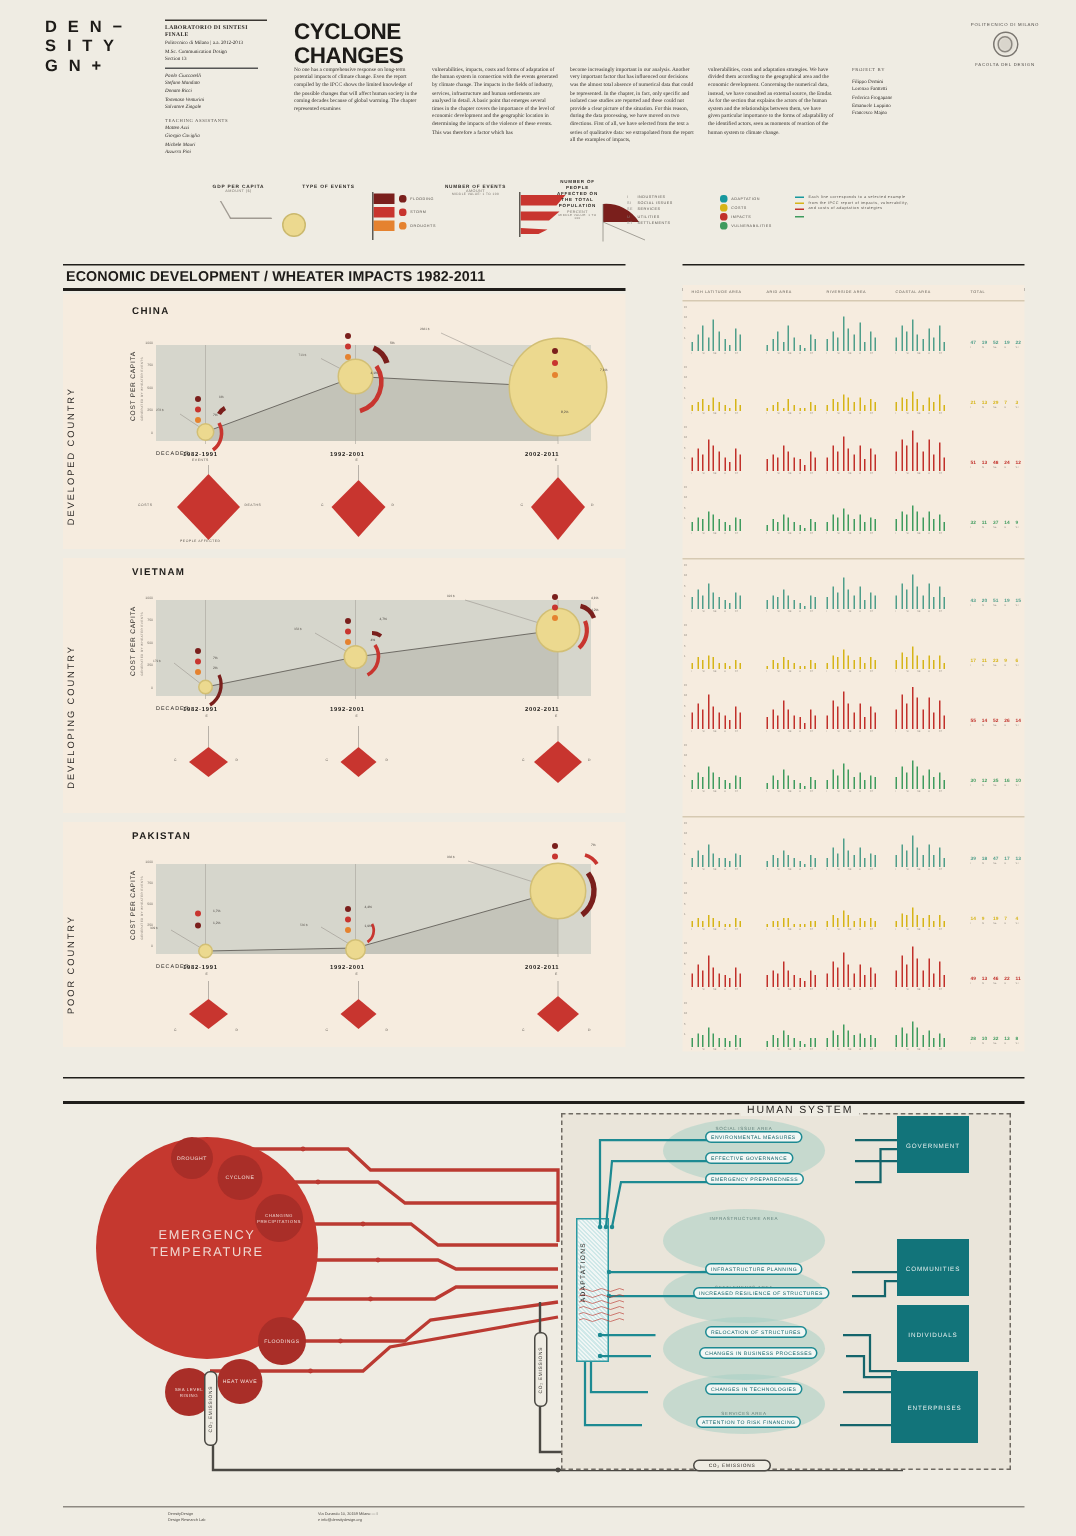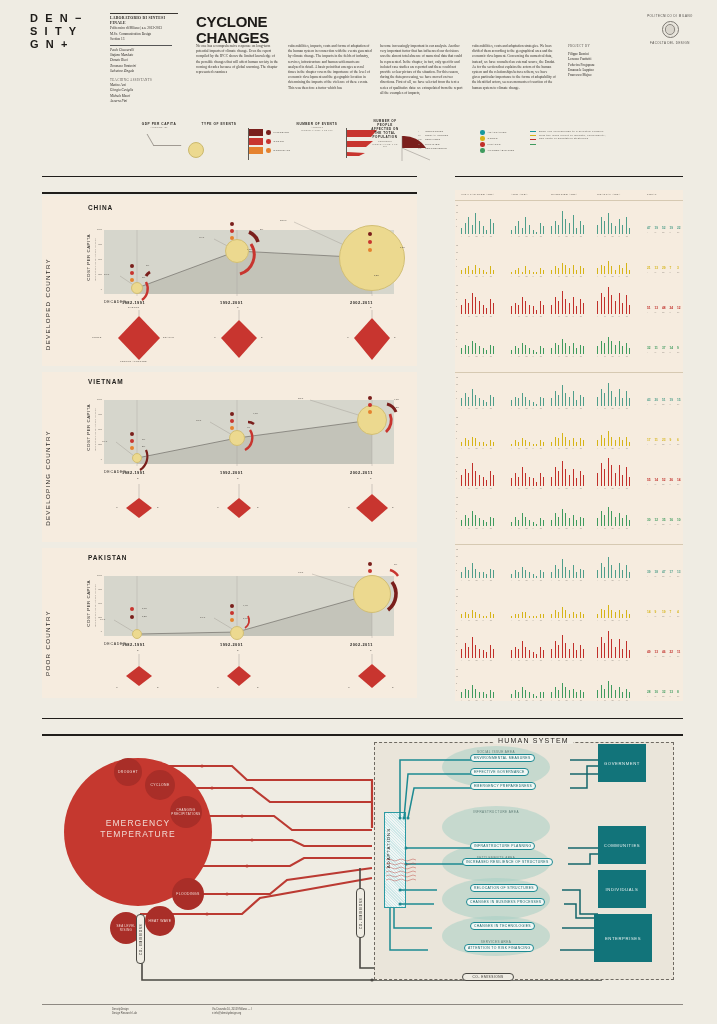--- a/index.html
+++ b/index.html
@@ -329,20 +329,21 @@
         <div style="width:6px;height:0.8px;background:#17989e;margin-bottom:3.4px;"></div>
         <div style="width:6px;height:0.8px;background:#d6b417;margin-bottom:3.4px;"></div>
         <div style="width:6px;height:0.8px;background:#c1302a;margin-bottom:3.4px;"></div>
         <div style="width:6px;height:0.8px;background:#3f9b5e;"></div>
       </div>
       <div class="lg-txt" style="line-height:3.6px;">Each line corresponds to a selected example from the IPCC report of impacts, vulnerability, and costs of adaptation strategies</div>
     </div>
   </div>
 
   <div class="rule-top" style="left:42px; top:176px; width:375px;"></div>
+  <div class="sec-title" style="left:42px; top:177px; width:375px;">ECONOMIC DEVELOPMENT / WHEATER IMPACTS 1982-2011</div>
   <div class="rule-bot" style="left:42px; top:192px; width:375px;"></div>
 
   <div class="panel-eco">
 
     <div class="country-block" style="top:20px; height:170px;">
       <div class="side-label" style="left:2px; top:62px;">DEVELOPED COUNTRY</div>
       <div class="country-name" style="left:46px; top:8px;">CHINA</div>
 
       <div class="plot-area" style="left:62px; top:34px; width:290px; height:64px;"></div>
       <div class="axis-title" style="left:44px; top:38px;">COST PER CAPITA</div>

